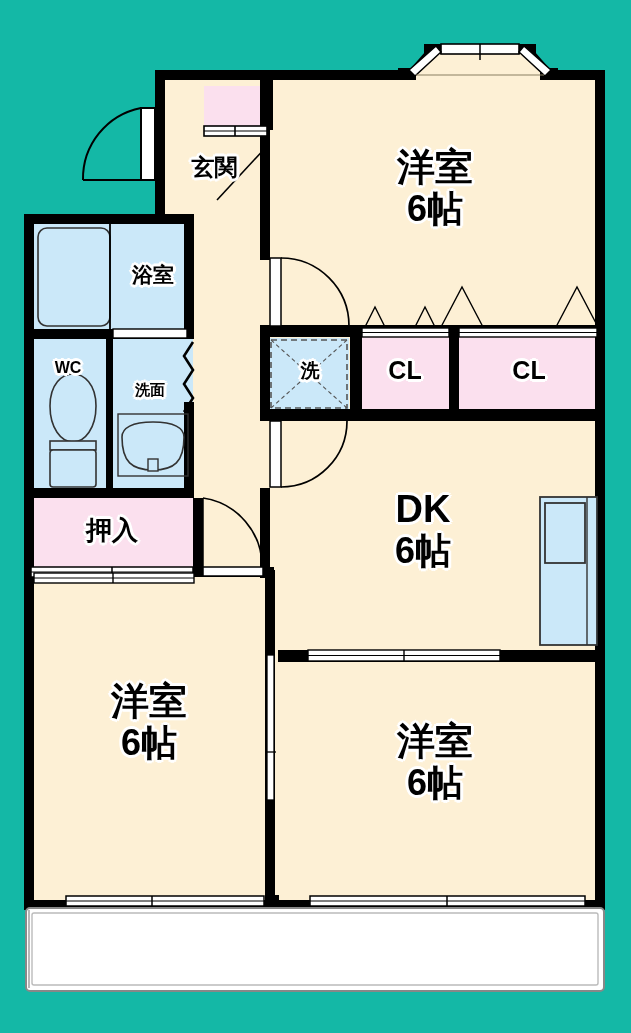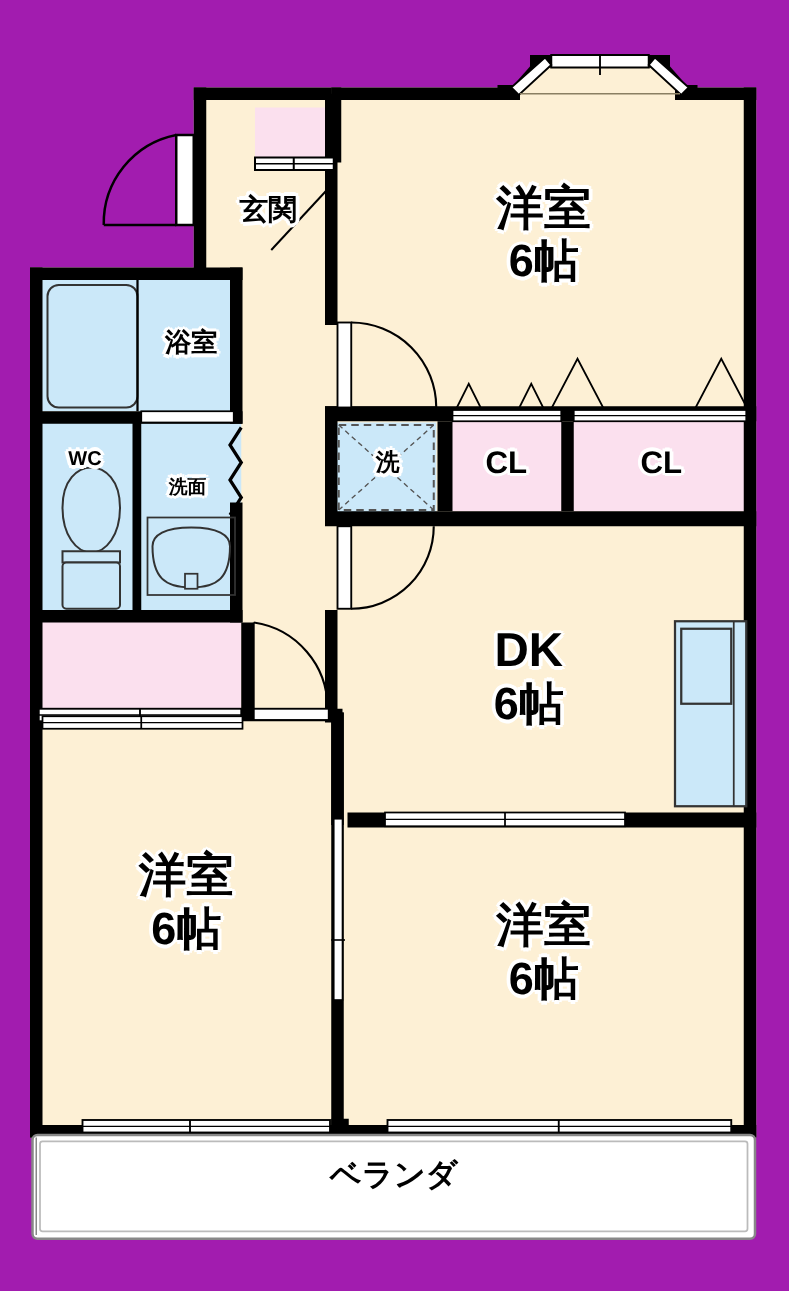--- a/index.html
+++ b/index.html
@@ -1,17 +1,17 @@
 <!DOCTYPE html>
 <html><head>
 <meta charset="utf-8">
 <style>
   html,body{margin:0;padding:0;background:#ffffff;}
   body{font-family:"Liberation Sans","DejaVu Sans",sans-serif;}
-  #stage{position:relative;width:631px;height:1033px;background:#a21caf;overflow:hidden;}
+  #stage{position:relative;width:631px;height:1033px;background:#14b8a6;overflow:hidden;}
   svg{display:block;}
   .lbl{
     position:absolute;
     color:#000;
     font-weight:bold;
     text-align:center;
     white-space:nowrap;
     line-height:1.05;
     -webkit-text-stroke:0px;
     text-shadow:
@@ -245,42 +245,42 @@
   </svg>
 
   <div class="lbl" style="left:172px;top:155px;width:85px;font-size:23px;">玄関</div>
 
   <div class="lbl" style="left:113px;top:264px;width:80px;font-size:21px;">浴室</div>
 
   <div class="lbl" style="left:33px;top:360px;width:70px;font-size:16px;">WC</div>
 
   <div class="lbl" style="left:113px;top:382px;width:74px;font-size:15px;">洗面</div>
 
+  <div class="lbl" style="left:52px;top:517px;width:120px;font-size:26px;">押入</div>
 
   <div class="lbl" style="left:290px;top:361px;width:40px;font-size:19px;">洗</div>
 
   <div class="lbl" style="left:373px;top:357px;width:64px;font-size:25px;">CL</div>
 
   <div class="lbl" style="left:497px;top:357px;width:64px;font-size:25px;">CL</div>
 
   <div style="position:absolute;left:370px;top:148px;width:130px;text-align:center;">
     <div class="lbl" style="position:static;font-size:38px;">洋室</div>
     <div class="lbl" style="position:static;font-size:36px;margin-top:2px;">6帖</div>
   </div>
 
-  <div style="position:absolute;left:358px;top:490px;width:130px;text-align:center;margin-top:12px;">
+  <div style="position:absolute;left:358px;top:490px;width:130px;text-align:center;">
     <div class="lbl" style="position:static;font-size:38px;">DK</div>
     <div class="lbl" style="position:static;font-size:36px;margin-top:2px;">6帖</div>
   </div>
 
   <div style="position:absolute;left:84px;top:682px;width:130px;text-align:center;">
     <div class="lbl" style="position:static;font-size:38px;">洋室</div>
     <div class="lbl" style="position:static;font-size:36px;margin-top:2px;">6帖</div>
   </div>
 
   <div style="position:absolute;left:370px;top:722px;width:130px;text-align:center;">
     <div class="lbl" style="position:static;font-size:38px;">洋室</div>
     <div class="lbl" style="position:static;font-size:36px;margin-top:2px;">6帖</div>
   </div>
 
-  <div class="lbl" style="left:235px;top:927px;width:160px;font-size:25px;">ベランダ</div>
 
 </div>
 
 </body></html>

